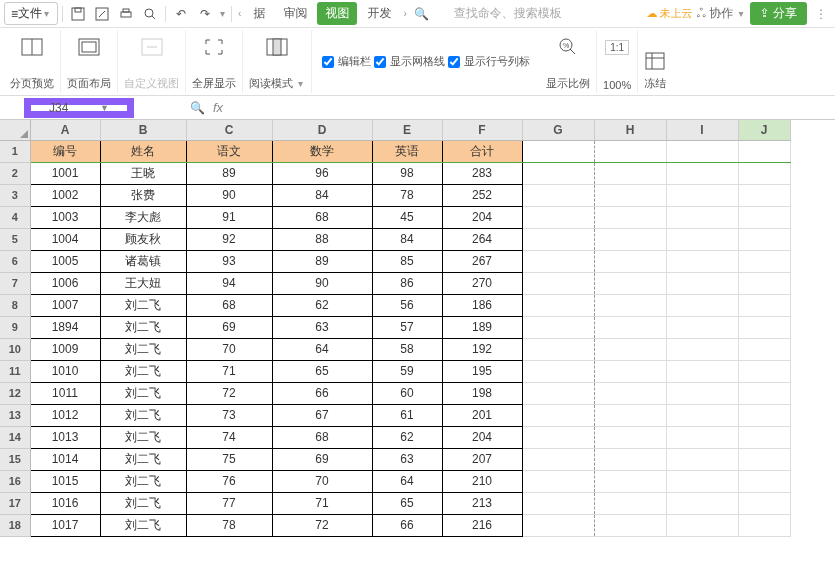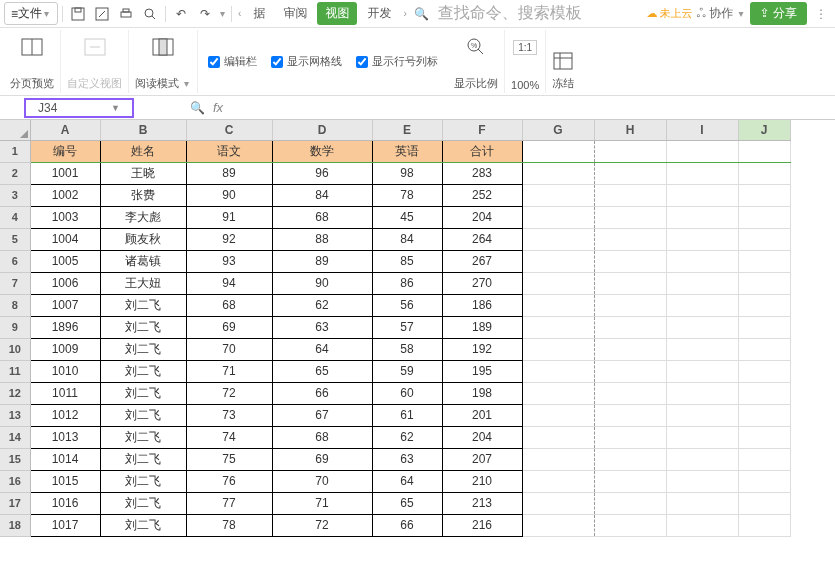--- a/index.html
+++ b/index.html
@@ -5,41 +5,41 @@
 * { box-sizing: border-box; margin: 0; padding: 0; font-family: "Microsoft YaHei", sans-serif; }
 body { background: #fff; font-size: 12px; color: #333; overflow: hidden; width: 835px; height: 563px; }
 
 .top-menu { display: flex; align-items: center; height: 28px; padding: 0 4px; border-bottom: 1px solid #e0e0e0; gap: 2px; }
 .menu-btn { display: flex; align-items: center; padding: 2px 6px; border-radius: 3px; cursor: pointer; font-size: 12px; }
 .menu-btn.file { border: 1px solid #ccc; }
 .icon-btn { width: 22px; height: 22px; display: flex; align-items: center; justify-content: center; cursor: pointer; color: #555; }
 .divider { width: 1px; height: 16px; background: #ddd; margin: 0 2px; }
 .tab { padding: 3px 8px; font-size: 12px; cursor: pointer; color: #555; }
 .tab.active { background: #4ea843; color: #fff; border-radius: 3px; }
-.search-box { color: #aaa; font-size: 16px; margin-left: 6px; }
+.search-box { color: #aaa; font-size: 12px; margin-left: 22px; }
 .right-tools { margin-left: auto; display: flex; align-items: center; gap: 4px; }
 .cloud-btn { color: #f5a623; font-size: 11px; display: flex; align-items: center; gap: 2px; }
 .collab { color: #666; font-size: 12px; }
 .share-btn { background: #4ea843; color: #fff; padding: 3px 10px; border-radius: 3px; font-size: 12px; }
 .chevron { font-size: 10px; color: #999; padding: 0 2px; }
 
 .ribbon { display: flex; height: 68px; border-bottom: 1px solid #ddd; padding: 2px 4px; }
 .ribbon-group { display: flex; flex-direction: column; align-items: center; justify-content: space-between; padding: 2px 6px; border-right: 1px solid #eee; }
 .ribbon-group:last-child { border-right: none; justify-content: flex-end; }
 .big-icon { font-size: 20px; color: #555; height: 30px; display: flex; align-items: center; justify-content: center; }
 .ribbon-label { font-size: 11px; color: #555; text-align: center; white-space: nowrap; }
 .ribbon-label.disabled { color: #bbb; }
 .checkbox-group { display: flex; flex-direction: column; justify-content: center; padding: 0 10px; gap: 6px; }
-.checkbox-row { display: flex; gap: 14px; }
+.checkbox-row { display: flex; gap: 3px; }
 .cb-item { display: flex; align-items: center; gap: 4px; font-size: 11px; color: #555; }
 .cb-item input { width: 12px; height: 12px; }
 .pct { border: 1px solid #ccc; padding: 1px 4px; font-size: 10px; }
 
 .formula-bar { display: flex; align-items: center; height: 24px; border-bottom: 1px solid #ccc; }
-.name-box { width: 110px; height: 20px; border: 2px solid #8b5cf6; margin: 0 6px 0 24px; display: flex; align-items: center; padding: 0 12px; font-size: 12px; color: #555; justify-content: space-between; }
+.name-box { width: 110px; height: 20px; border: 7px solid #8b5cf6; margin: 0 6px 0 24px; display: flex; align-items: center; padding: 0 18px; font-size: 12px; color: #555; justify-content: space-between; }
 .name-box .dd { color: #888; font-size: 9px; }
 .fx-area { display: flex; align-items: center; gap: 8px; margin-left: 50px; color: #888; }
 .fx-label { font-style: italic; font-size: 13px; }
 
 .sheet { position: relative; overflow: auto; height: calc(563px - 28px - 68px - 24px); }
 table { border-collapse: collapse; table-layout: fixed; }
 .corner { width: 30px; height: 20px; background: #e8e8e8; border-right: 1px solid #bbb; border-bottom: 1px solid #bbb; position: relative; }
 .corner::after { content: ""; position: absolute; right: 2px; bottom: 2px; border-style: solid; border-width: 0 0 8px 8px; border-color: transparent transparent #999 transparent; }
 .col-head { background: #e8e8e8; border-right: 1px solid #ccc; border-bottom: 1px solid #bbb; text-align: center; font-size: 12px; color: #555; height: 20px; }
 .col-head.sel { background: #d0e8c8; }
@@ -121,27 +121,44 @@
   <div class="ribbon-group">
     <div class="big-icon">
         <svg width="22" height="18">
           <rect x="1" y="1" width="20" height="16" fill="none" stroke="#555"></rect>
           <path d="M11 1 V17" stroke="#555"></path>
         </svg>
       </div>
     <div class="ribbon-label">分页预览</div>
   </div>
   <div class="ribbon-group">
+    <div class="big-icon">
+        <svg width="22" height="18">
+          <rect x="1" y="1" width="20" height="16" fill="none" stroke="#555"></rect>
+          <rect x="4" y="4" width="14" height="10" fill="none" stroke="#555"></rect>
+        </svg>
+      </div>
+    <div class="ribbon-label">页面布局</div>
+  </div>
+  <div class="ribbon-group">
     <div class="big-icon" style="color:#ccc;">
         <svg width="22" height="18">
           <rect x="1" y="1" width="20" height="16" fill="none" stroke="#ccc"></rect>
           <path d="M6 9 H16" stroke="#ccc"></path>
         </svg>
       </div>
     <div class="ribbon-label disabled">自定义视图</div>
+  </div>
+  <div class="ribbon-group">
+    <div class="big-icon">
+        <svg width="20" height="18">
+          <path d="M2 6 V2 H6 M14 2 H18 V6 M18 12 V16 H14 M6 16 H2 V12" fill="none" stroke="#555"></path>
+        </svg>
+      </div>
+    <div class="ribbon-label">全屏显示</div>
   </div>
   <div class="ribbon-group">
     <div class="big-icon">
         <svg width="22" height="18">
           <rect x="1" y="1" width="20" height="16" fill="none" stroke="#555"></rect>
           <rect x="7" y="1" width="8" height="16" fill="#ddd" stroke="#555"></rect>
         </svg>
       </div>
     <div class="ribbon-label"><span>阅读模式</span> <span class="chevron">▾</span></div>
   </div>
@@ -332,21 +349,21 @@
           <td class="cell data">186</td>
           <td class="cell" style="border-right:1px dashed #999;"></td>
           <td class="cell" style=""></td>
           <td class="cell" style=""></td>
           <td class="cell" style=""></td>
         </tr>
       </tbody>
       <tbody>
         <tr>
           <th class="row-head">9</th>
-          <td class="cell data">1896</td>
+          <td class="cell data">1894</td>
           <td class="cell data">刘二飞</td>
           <td class="cell data">69</td>
           <td class="cell data">63</td>
           <td class="cell data">57</td>
           <td class="cell data">189</td>
           <td class="cell" style="border-right:1px dashed #999;"></td>
           <td class="cell" style=""></td>
           <td class="cell" style=""></td>
           <td class="cell" style=""></td>
         </tr>

